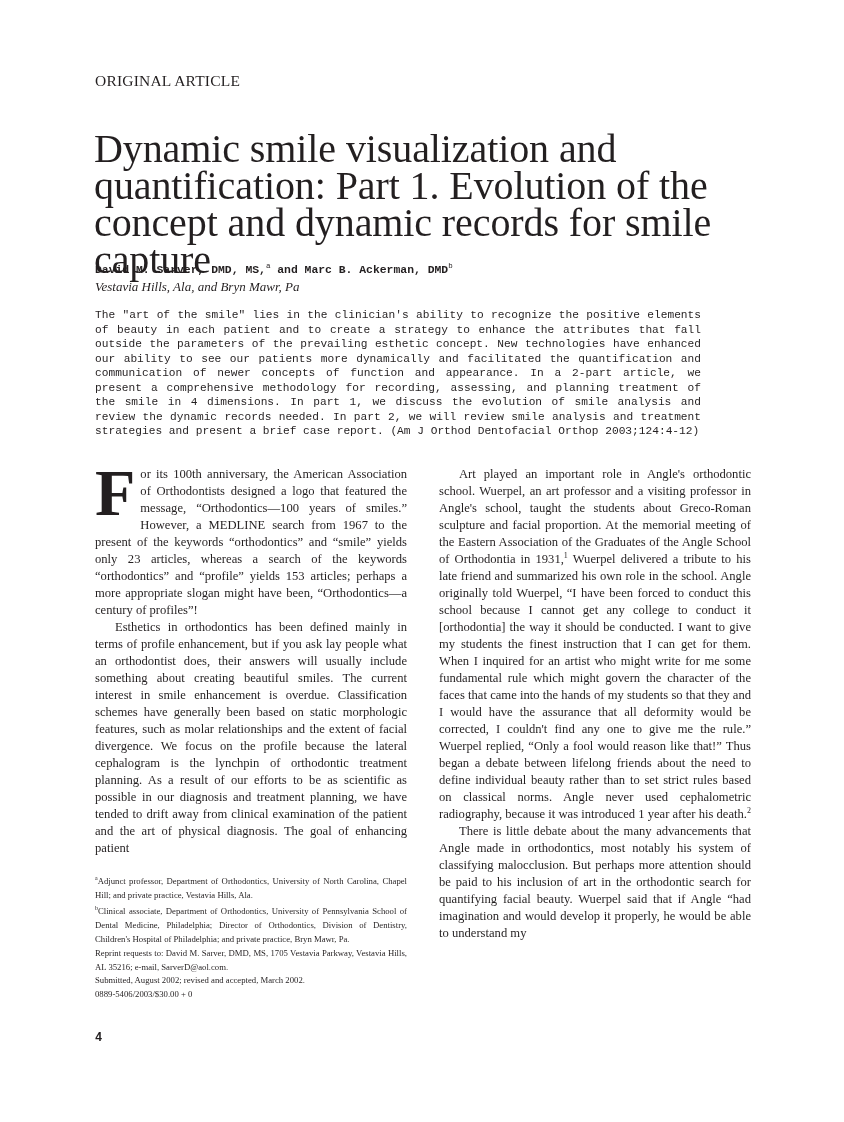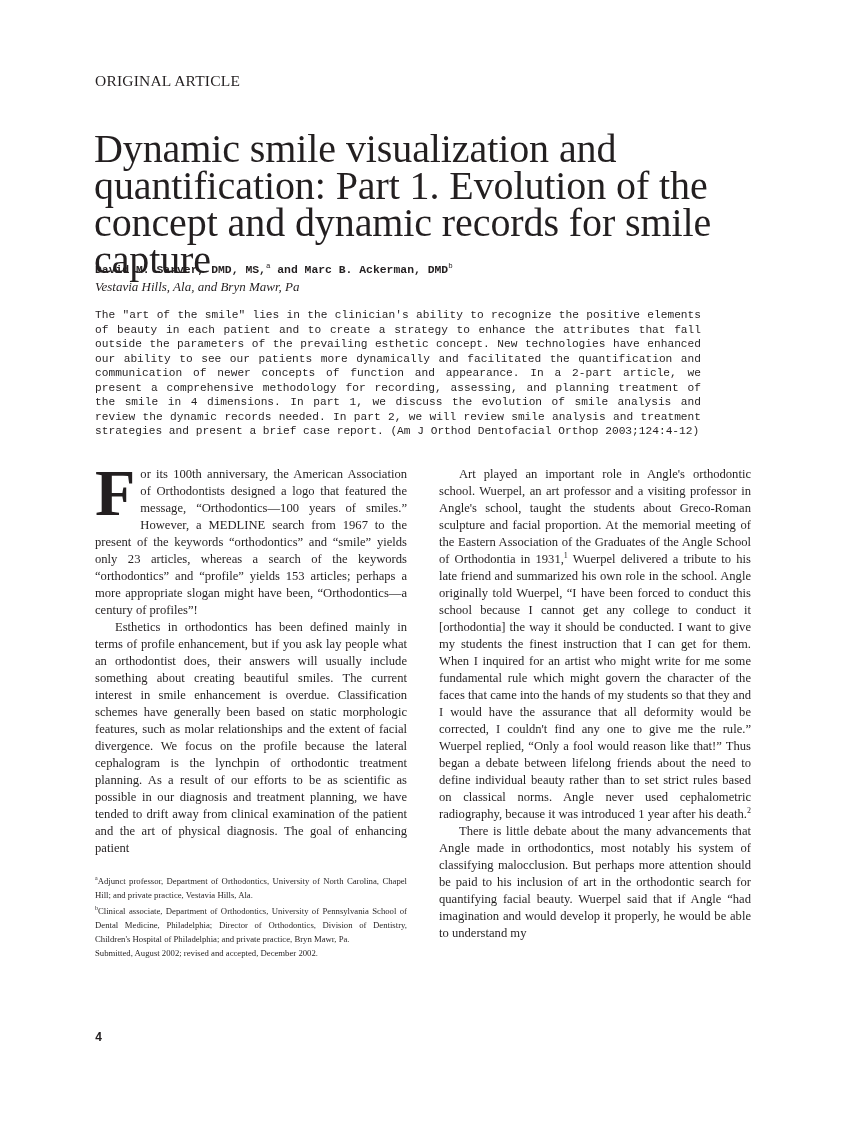--- a/index.html
+++ b/index.html
@@ -40,21 +40,23 @@
 <p id="abstract" class="sans">The "art of the smile" lies in the clinician's ability to recognize the positive elements of beauty in each patient and to create a strategy to enhance the attributes that fall outside the parameters of the prevailing esthetic concept. New technologies have enhanced our ability to see our patients more dynamically and facilitated the quantification and communication of newer concepts of function and appearance. In a 2-part article, we present a comprehensive methodology for recording, assessing, and planning treatment of the smile in 4 dimensions. In part 1, we discuss the evolution of smile analysis and review the dynamic records needed. In part 2, we will review smile analysis and treatment strategies and present a brief case report. (Am J Orthod Dentofacial Orthop 2003;124:4-12)</p>
 
 <div id="col-left" class="col serif">
   <p class="noindent"><span class="dropcap">F</span><span>or its 100th anniversary, the American Association of Orthodontists designed a logo that featured the message, “Orthodontics—100 years of smiles.” However, a MEDLINE search from 1967 to the present of the keywords “orthodontics” and “smile” yields only 23 articles, whereas a search of the keywords “orthodontics” and “profile” yields 153 articles; perhaps a more appropriate slogan might have been, “Orthodontics—a century of profiles”!</span></p>
   <p>Esthetics in orthodontics has been defined mainly in terms of profile enhancement, but if you ask lay people what an orthodontist does, their answers will usually include something about creating beautiful smiles. The current interest in smile enhancement is overdue. Classification schemes have generally been based on static morphologic features, such as molar relationships and the extent of facial divergence. We focus on the profile because the lateral cephalogram is the lynchpin of orthodontic treatment planning. As a result of our efforts to be as scientific as possible in our diagnosis and treatment planning, we have tended to drift away from clinical examination of the patient and the art of physical diagnosis. The goal of enhancing patient</p>
 </div>
 
 <div id="footnotes" class="serif">
   <p><sup>a</sup><span>Adjunct professor, Department of Orthodontics, University of North Carolina, Chapel Hill; and private practice, Vestavia Hills, Ala.</span></p>
   <p><sup>b</sup><span>Clinical associate, Department of Orthodontics, University of Pennsylvania School of Dental Medicine, Philadelphia; Director of Orthodontics, Division of Dentistry, Children's Hospital of Philadelphia; and private practice, Bryn Mawr, Pa.</span></p>
-  <p>Submitted, August 2002; revised and accepted, December 2002.</p>
+  <p>Reprint requests to: David M. Sarver, DMD, MS, 1705 Vestavia Parkway, Vestavia Hills, AL 35216; e-mail, SarverD@aol.com.</p>
+  <p>Submitted, August 2002; revised and accepted, March 2002.</p>
+  <p>0889-5406/2003/$30.00 + 0</p>
 </div>
 
 <div id="col-right" class="col serif">
   <p><span>Art played an important role in Angle's orthodontic school. Wuerpel, an art professor and a visiting professor in Angle's school, taught the students about Greco-Roman sculpture and facial proportion. At the memorial meeting of the Eastern Association of the Graduates of the Angle School of Orthodontia in 1931,</span><sup class="ref">1</sup><span> Wuerpel delivered a tribute to his late friend and summarized his own role in the school. Angle originally told Wuerpel, “I have been forced to conduct this school because I cannot get any college to conduct it [orthodontia] the way it should be conducted. I want to give my students the finest instruction that I can get for them. When I inquired for an artist who might write for me some fundamental rule which might govern the character of the faces that came into the hands of my students so that they and I would have the assurance that all deformity would be corrected, I couldn't find any one to give me the rule.” Wuerpel replied, “Only a fool would reason like that!” Thus began a debate between lifelong friends about the need to define individual beauty rather than to set strict rules based on classical norms. Angle never used cephalometric radiography, because it was introduced 1 year after his death.</span><sup class="ref">2</sup></p>
   <p>There is little debate about the many advancements that Angle made in orthodontics, most notably his system of classifying malocclusion. But perhaps more attention should be paid to his inclusion of art in the orthodontic search for quantifying facial beauty. Wuerpel said that if Angle “had imagination and would develop it properly, he would be able to understand my</p>
 </div>
 
 <div id="page-number" class="sans">4</div>
 
 </body></html>

